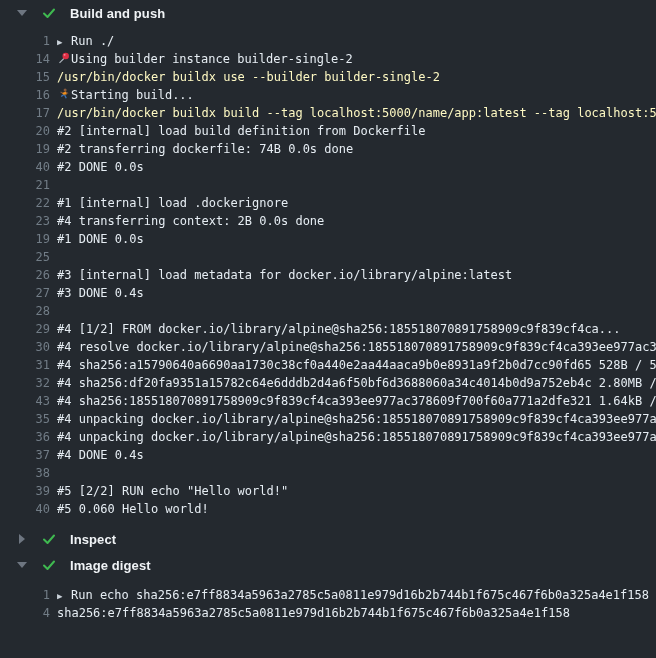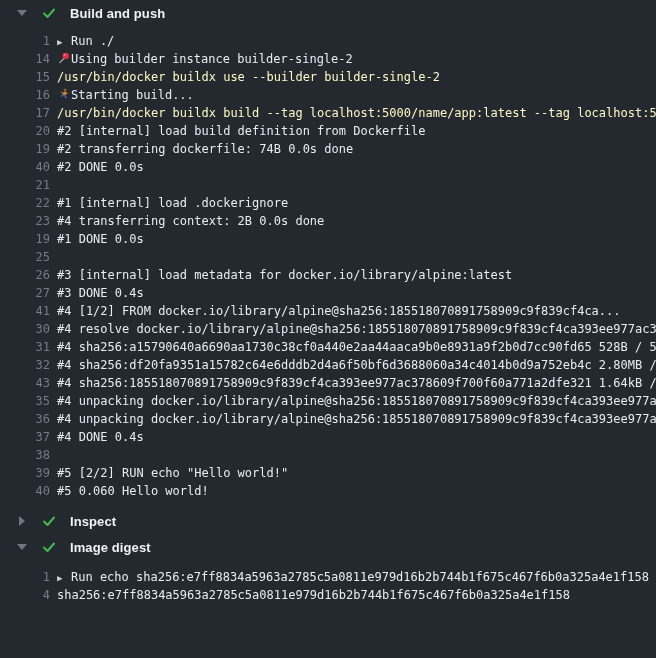--- a/index.html
+++ b/index.html
@@ -118,21 +118,22 @@
       <div class="log-line"><span class="line-num">20</span><span class="line-text">#2 [internal] load build definition from Dockerfile</span></div>
       <div class="log-line"><span class="line-num">19</span><span class="line-text">#2 transferring dockerfile: 74B 0.0s done</span></div>
       <div class="log-line"><span class="line-num">40</span><span class="line-text">#2 DONE 0.0s</span></div>
       <div class="log-line"><span class="line-num">21</span><span class="line-text"></span></div>
       <div class="log-line"><span class="line-num">22</span><span class="line-text">#1 [internal] load .dockerignore</span></div>
       <div class="log-line"><span class="line-num">23</span><span class="line-text">#4 transferring context: 2B 0.0s done</span></div>
       <div class="log-line"><span class="line-num">19</span><span class="line-text">#1 DONE 0.0s</span></div>
       <div class="log-line"><span class="line-num">25</span><span class="line-text"></span></div>
       <div class="log-line"><span class="line-num">26</span><span class="line-text">#3 [internal] load metadata for docker.io/library/alpine:latest</span></div>
       <div class="log-line"><span class="line-num">27</span><span class="line-text">#3 DONE 0.4s</span></div>
-      <div class="log-line"><span class="line-num">41</span><span class="line-text">#4 [1/2] FROM docker.io/library/alpine@sha256:185518070891758909c9f839cf4ca...</span></div>
+      <div class="log-line"><span class="line-num">28</span><span class="line-text"></span></div>
+      <div class="log-line"><span class="line-num">29</span><span class="line-text">#4 [1/2] FROM docker.io/library/alpine@sha256:185518070891758909c9f839cf4ca...</span></div>
       <div class="log-line"><span class="line-num">30</span><span class="line-text">#4 resolve docker.io/library/alpine@sha256:185518070891758909c9f839cf4ca393ee977ac3</span></div>
       <div class="log-line"><span class="line-num">31</span><span class="line-text">#4 sha256:a15790640a6690aa1730c38cf0a440e2aa44aaca9b0e8931a9f2b0d7cc90fd65 528B / 5</span></div>
       <div class="log-line"><span class="line-num">32</span><span class="line-text">#4 sha256:df20fa9351a15782c64e6dddb2d4a6f50bf6d3688060a34c4014b0d9a752eb4c 2.80MB /</span></div>
       <div class="log-line"><span class="line-num">43</span><span class="line-text">#4 sha256:185518070891758909c9f839cf4ca393ee977ac378609f700f60a771a2dfe321 1.64kB /</span></div>
       <div class="log-line"><span class="line-num">35</span><span class="line-text">#4 unpacking docker.io/library/alpine@sha256:185518070891758909c9f839cf4ca393ee977a</span></div>
       <div class="log-line"><span class="line-num">36</span><span class="line-text">#4 unpacking docker.io/library/alpine@sha256:185518070891758909c9f839cf4ca393ee977a</span></div>
       <div class="log-line"><span class="line-num">37</span><span class="line-text">#4 DONE 0.4s</span></div>
       <div class="log-line"><span class="line-num">38</span><span class="line-text"></span></div>
       <div class="log-line"><span class="line-num">39</span><span class="line-text">#5 [2/2] RUN echo "Hello world!"</span></div>
       <div class="log-line"><span class="line-num">40</span><span class="line-text">#5 0.060 Hello world!</span></div>

